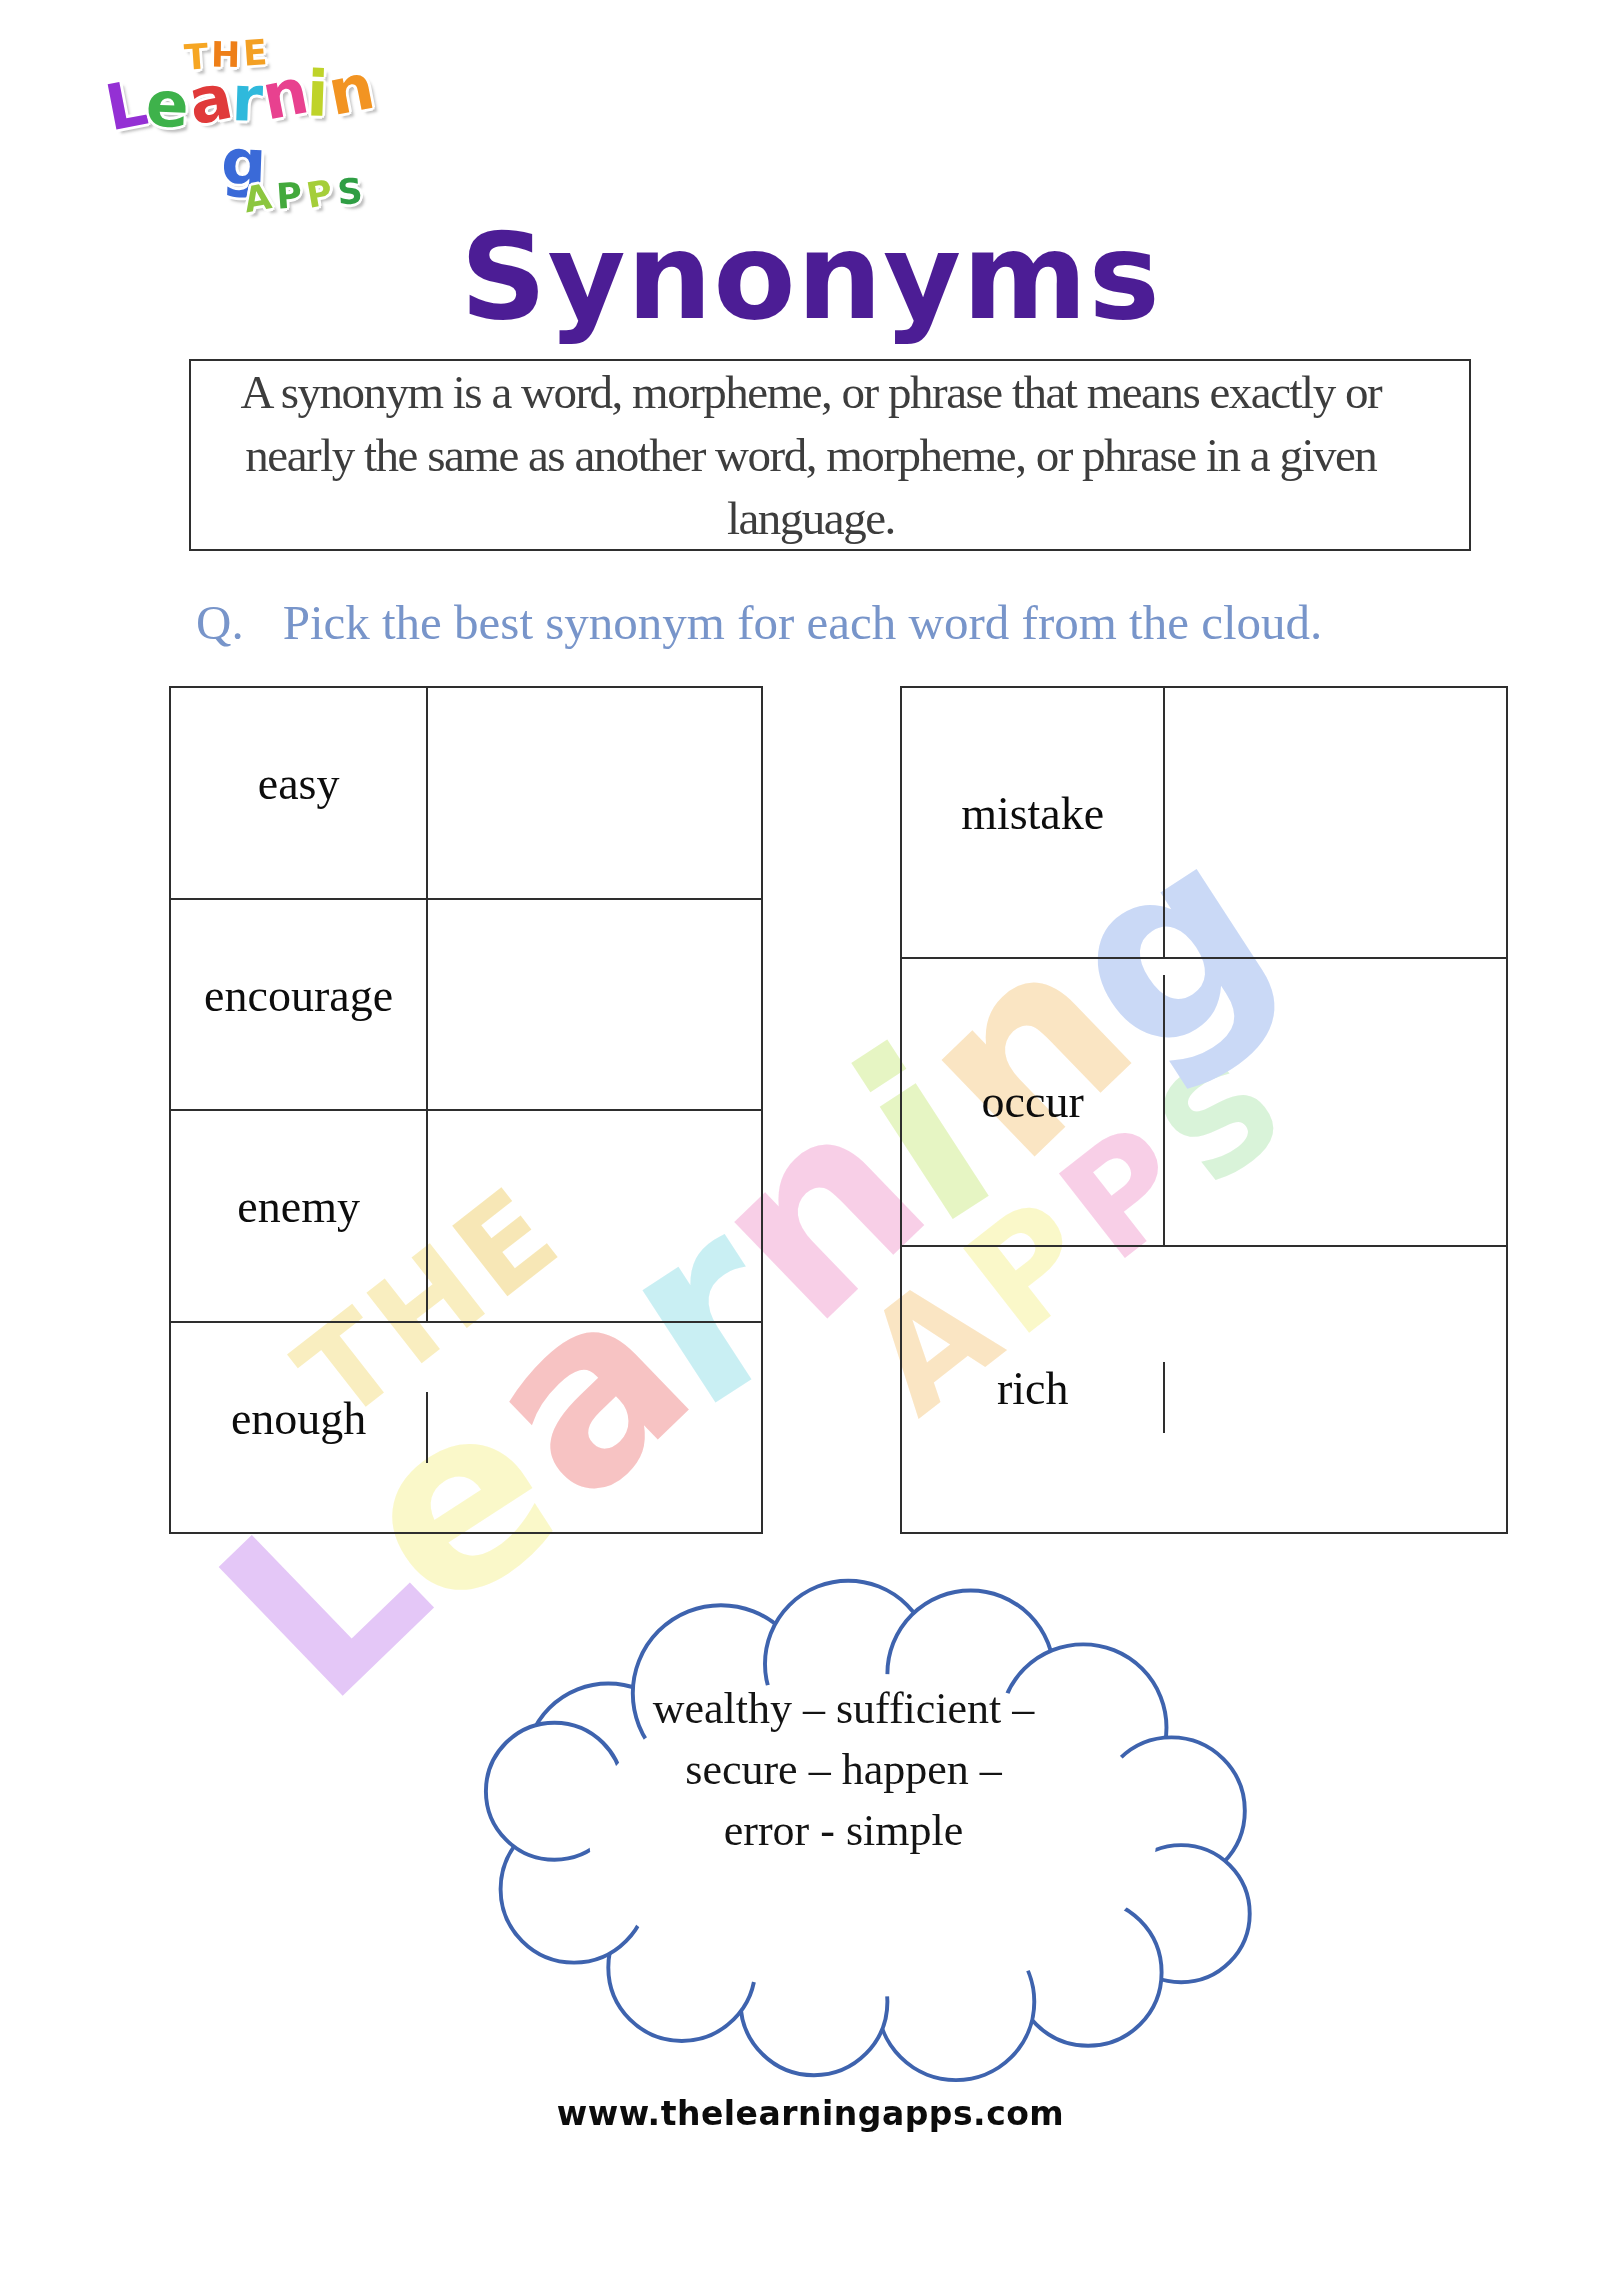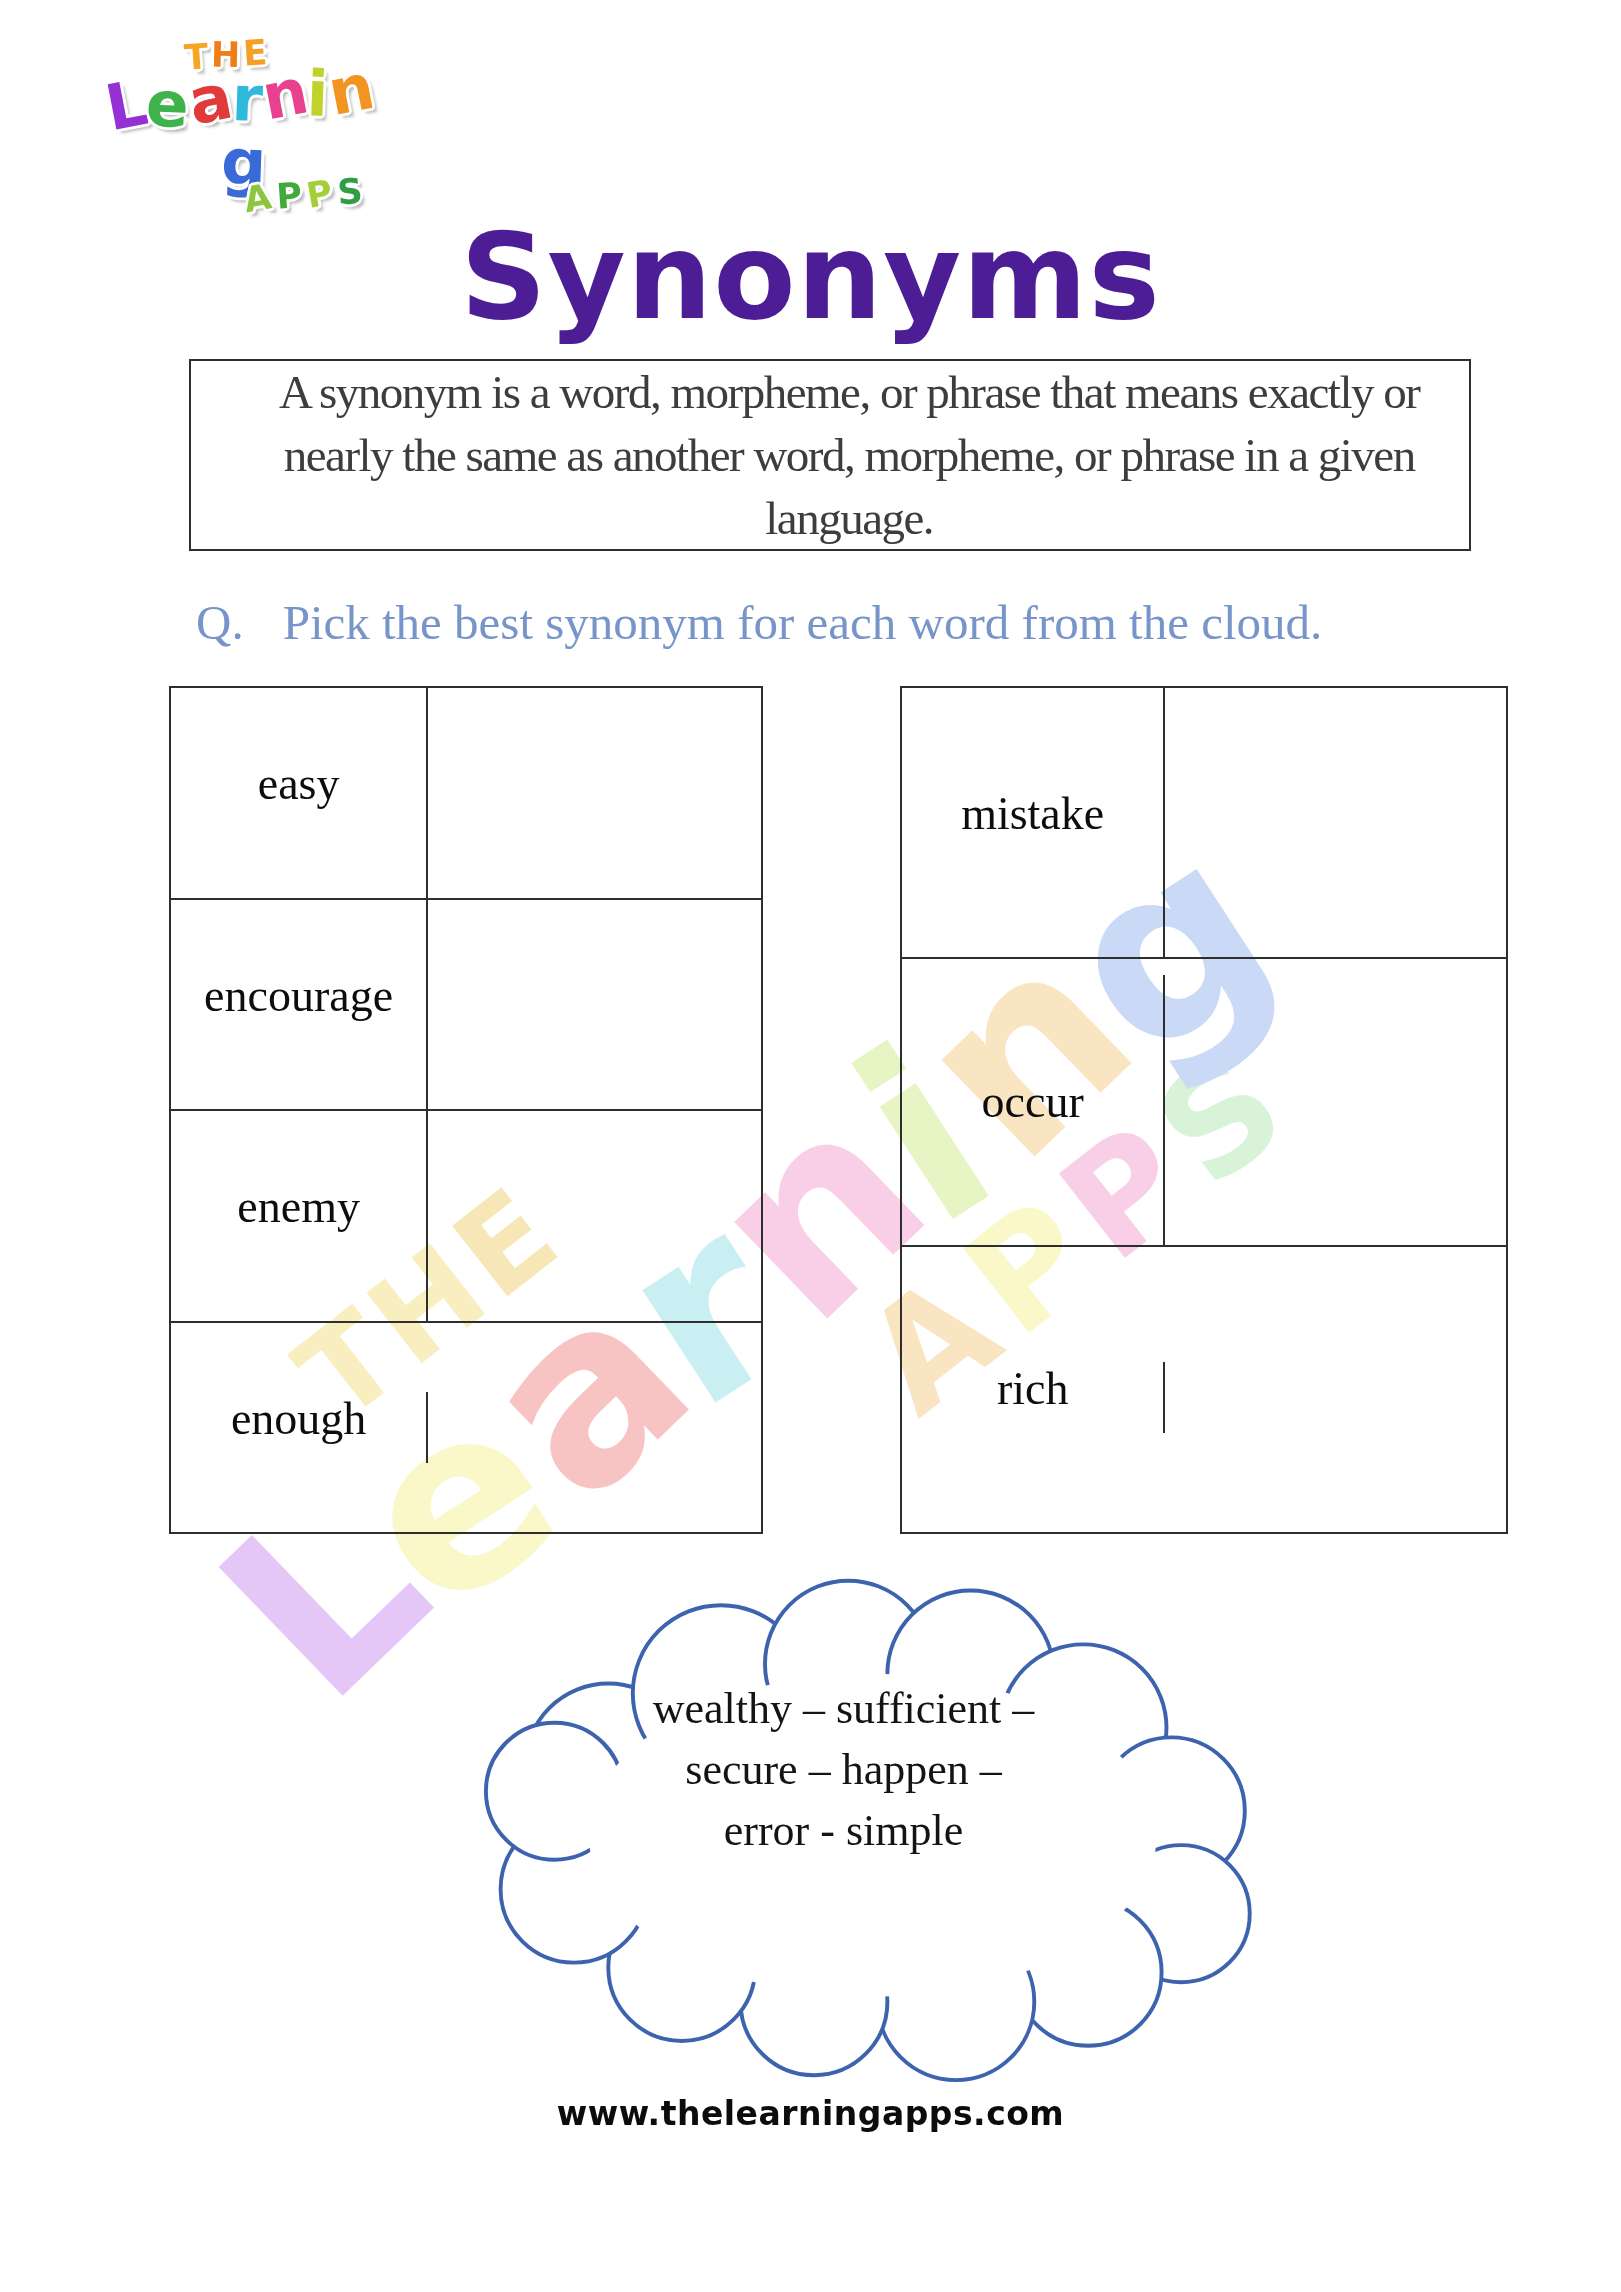--- a/index.html
+++ b/index.html
@@ -49,21 +49,21 @@
   
   .title{
     position:absolute;left:0;top:214px;width:100%;text-align:center;
     font-family:"DejaVu Sans",sans-serif;font-weight:bold;font-size:120px;
     letter-spacing:1px;color:#4c1d95;z-index:2;line-height:1.05;
   }
   
   .definition-box{
     position:absolute;left:189px;top:359px;width:1282px;height:192px;
     border:2px solid var(--definition-border);box-sizing:border-box;
-    display:flex;align-items:center;justify-content:flex-end;z-index:2;background:#fff;
+    display:flex;align-items:center;justify-content:flex-start;z-index:2;background:#fff;
   }
   .definition-text{
     width:97%;text-align:center;font-size:47px;line-height:63px;
     color:var(--definition-text);letter-spacing:-1.5px;
   }
   
   .question{
     position:absolute;left:196px;top:594px;font-size:49px;
     color:var(--question-blue);z-index:2;white-space:nowrap;font-family:Liberation Serif, serif;
   }

